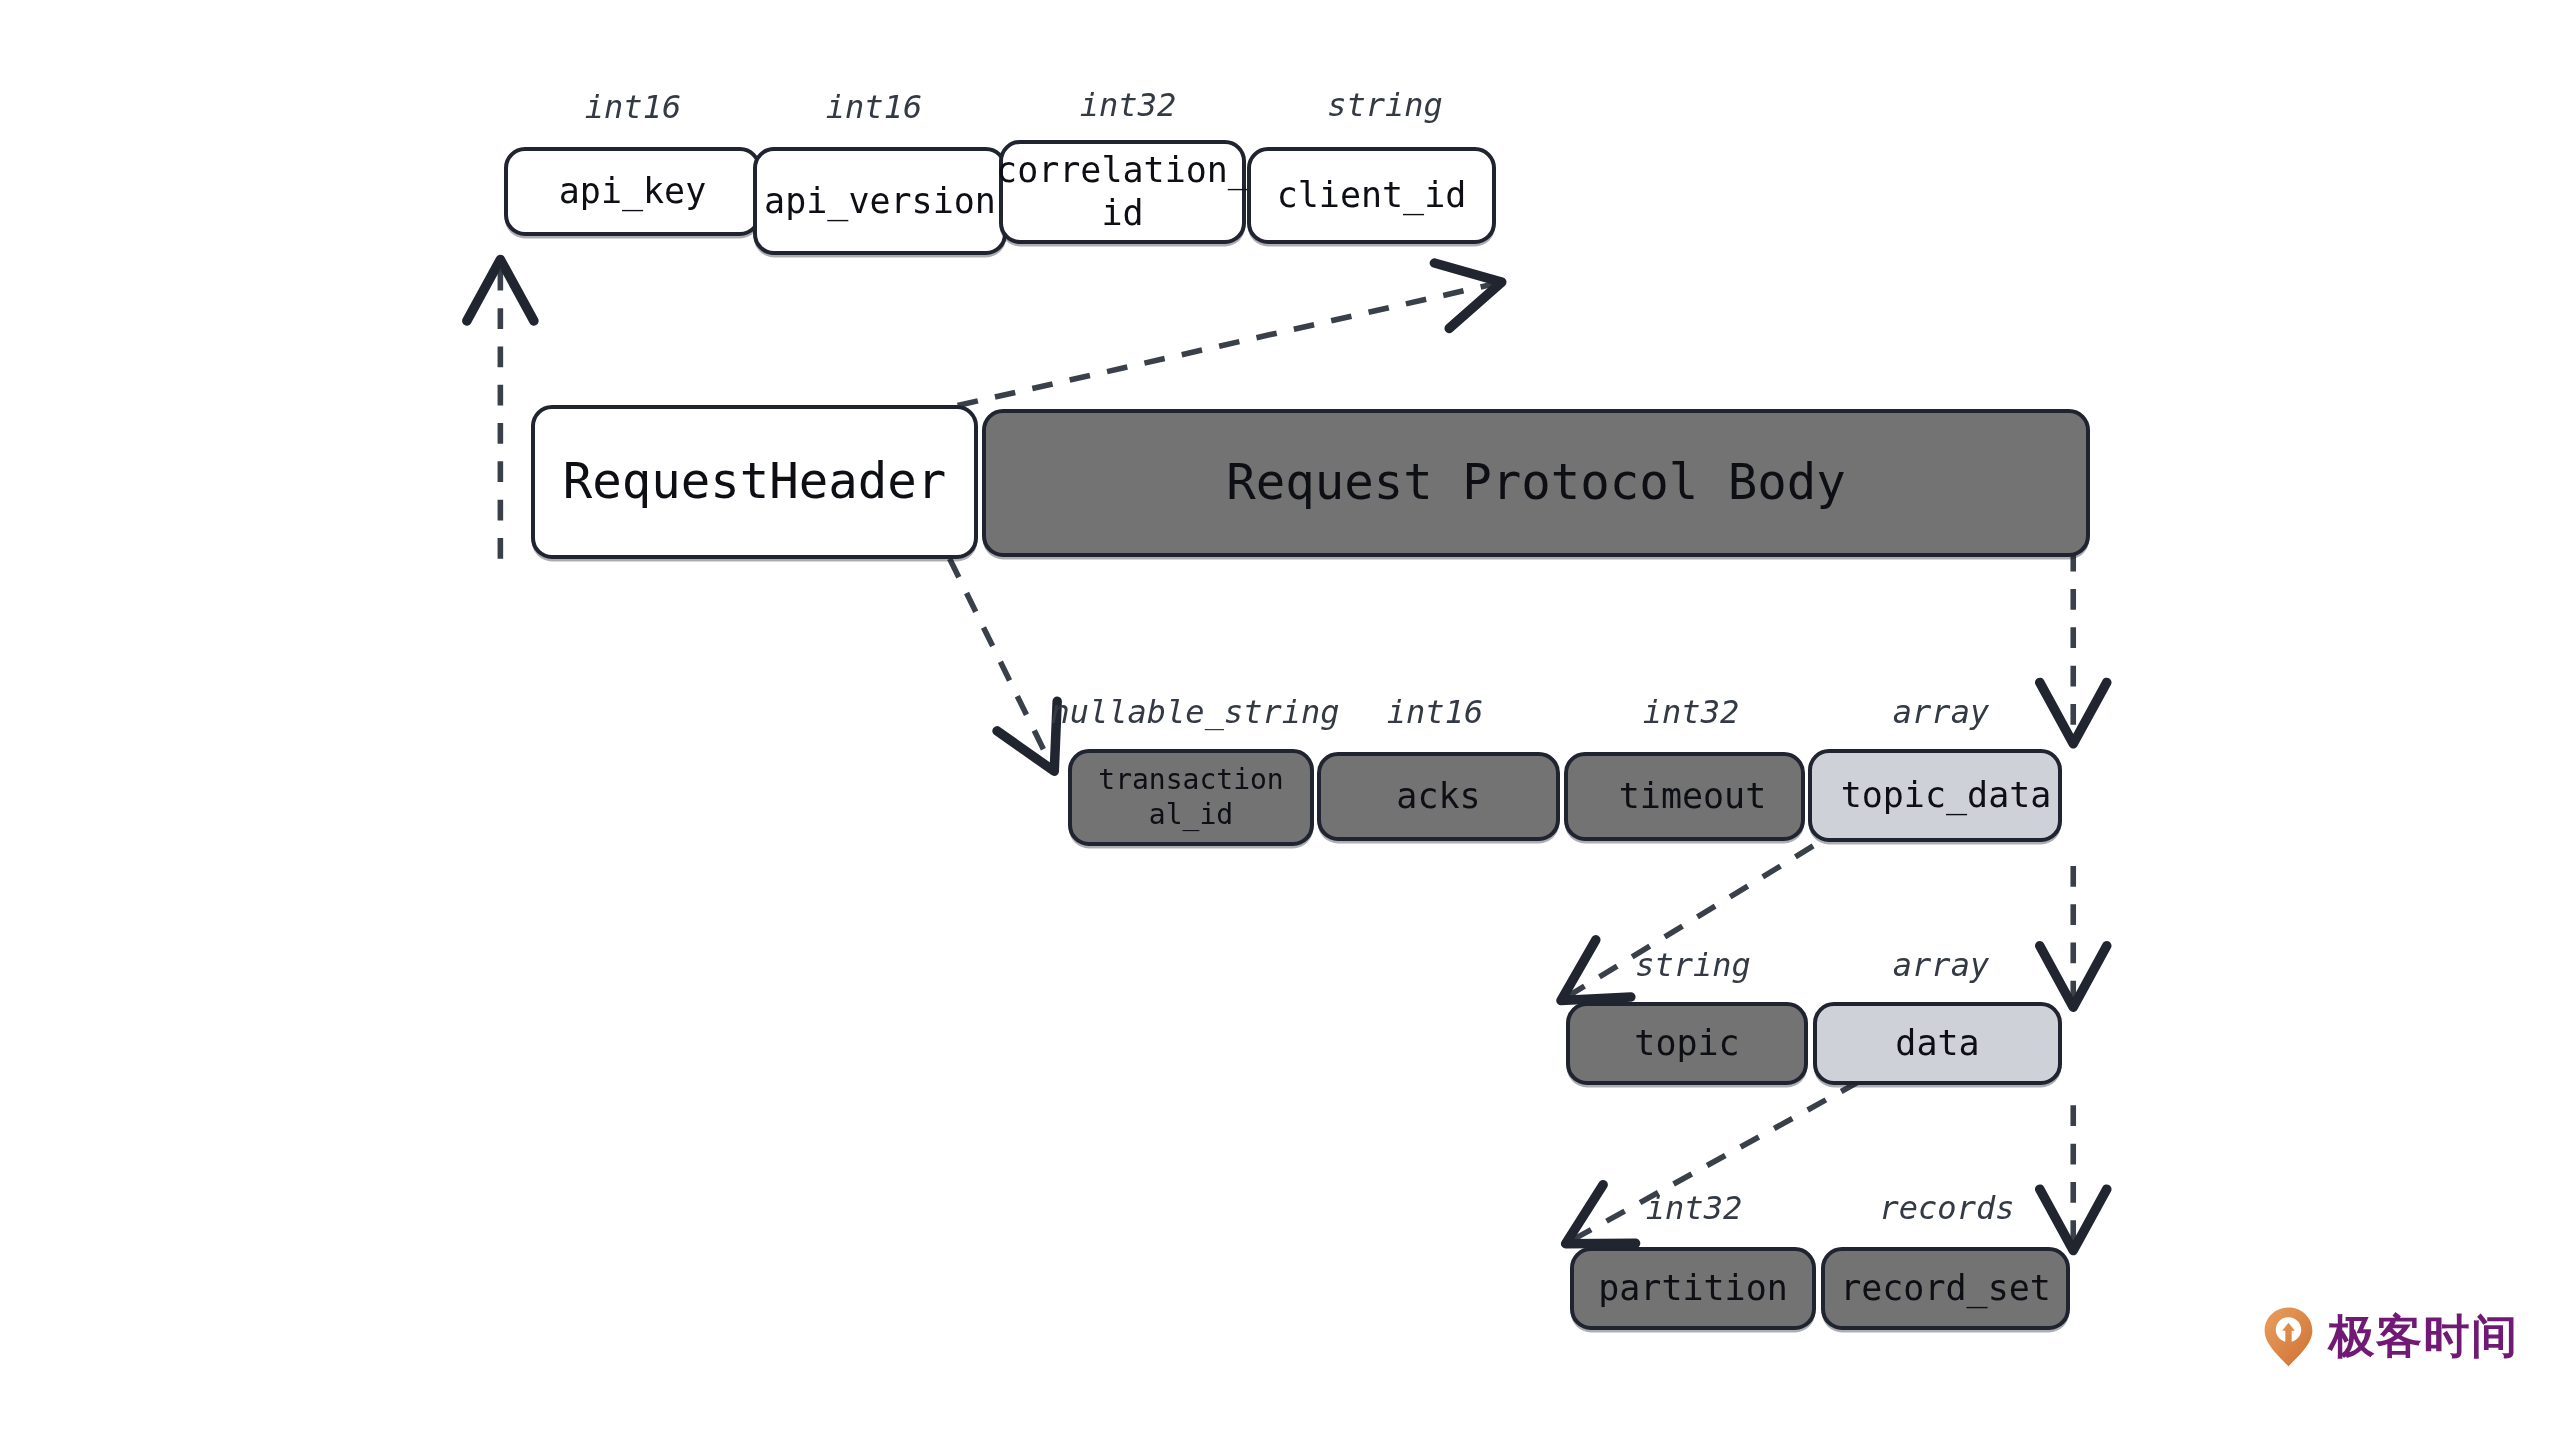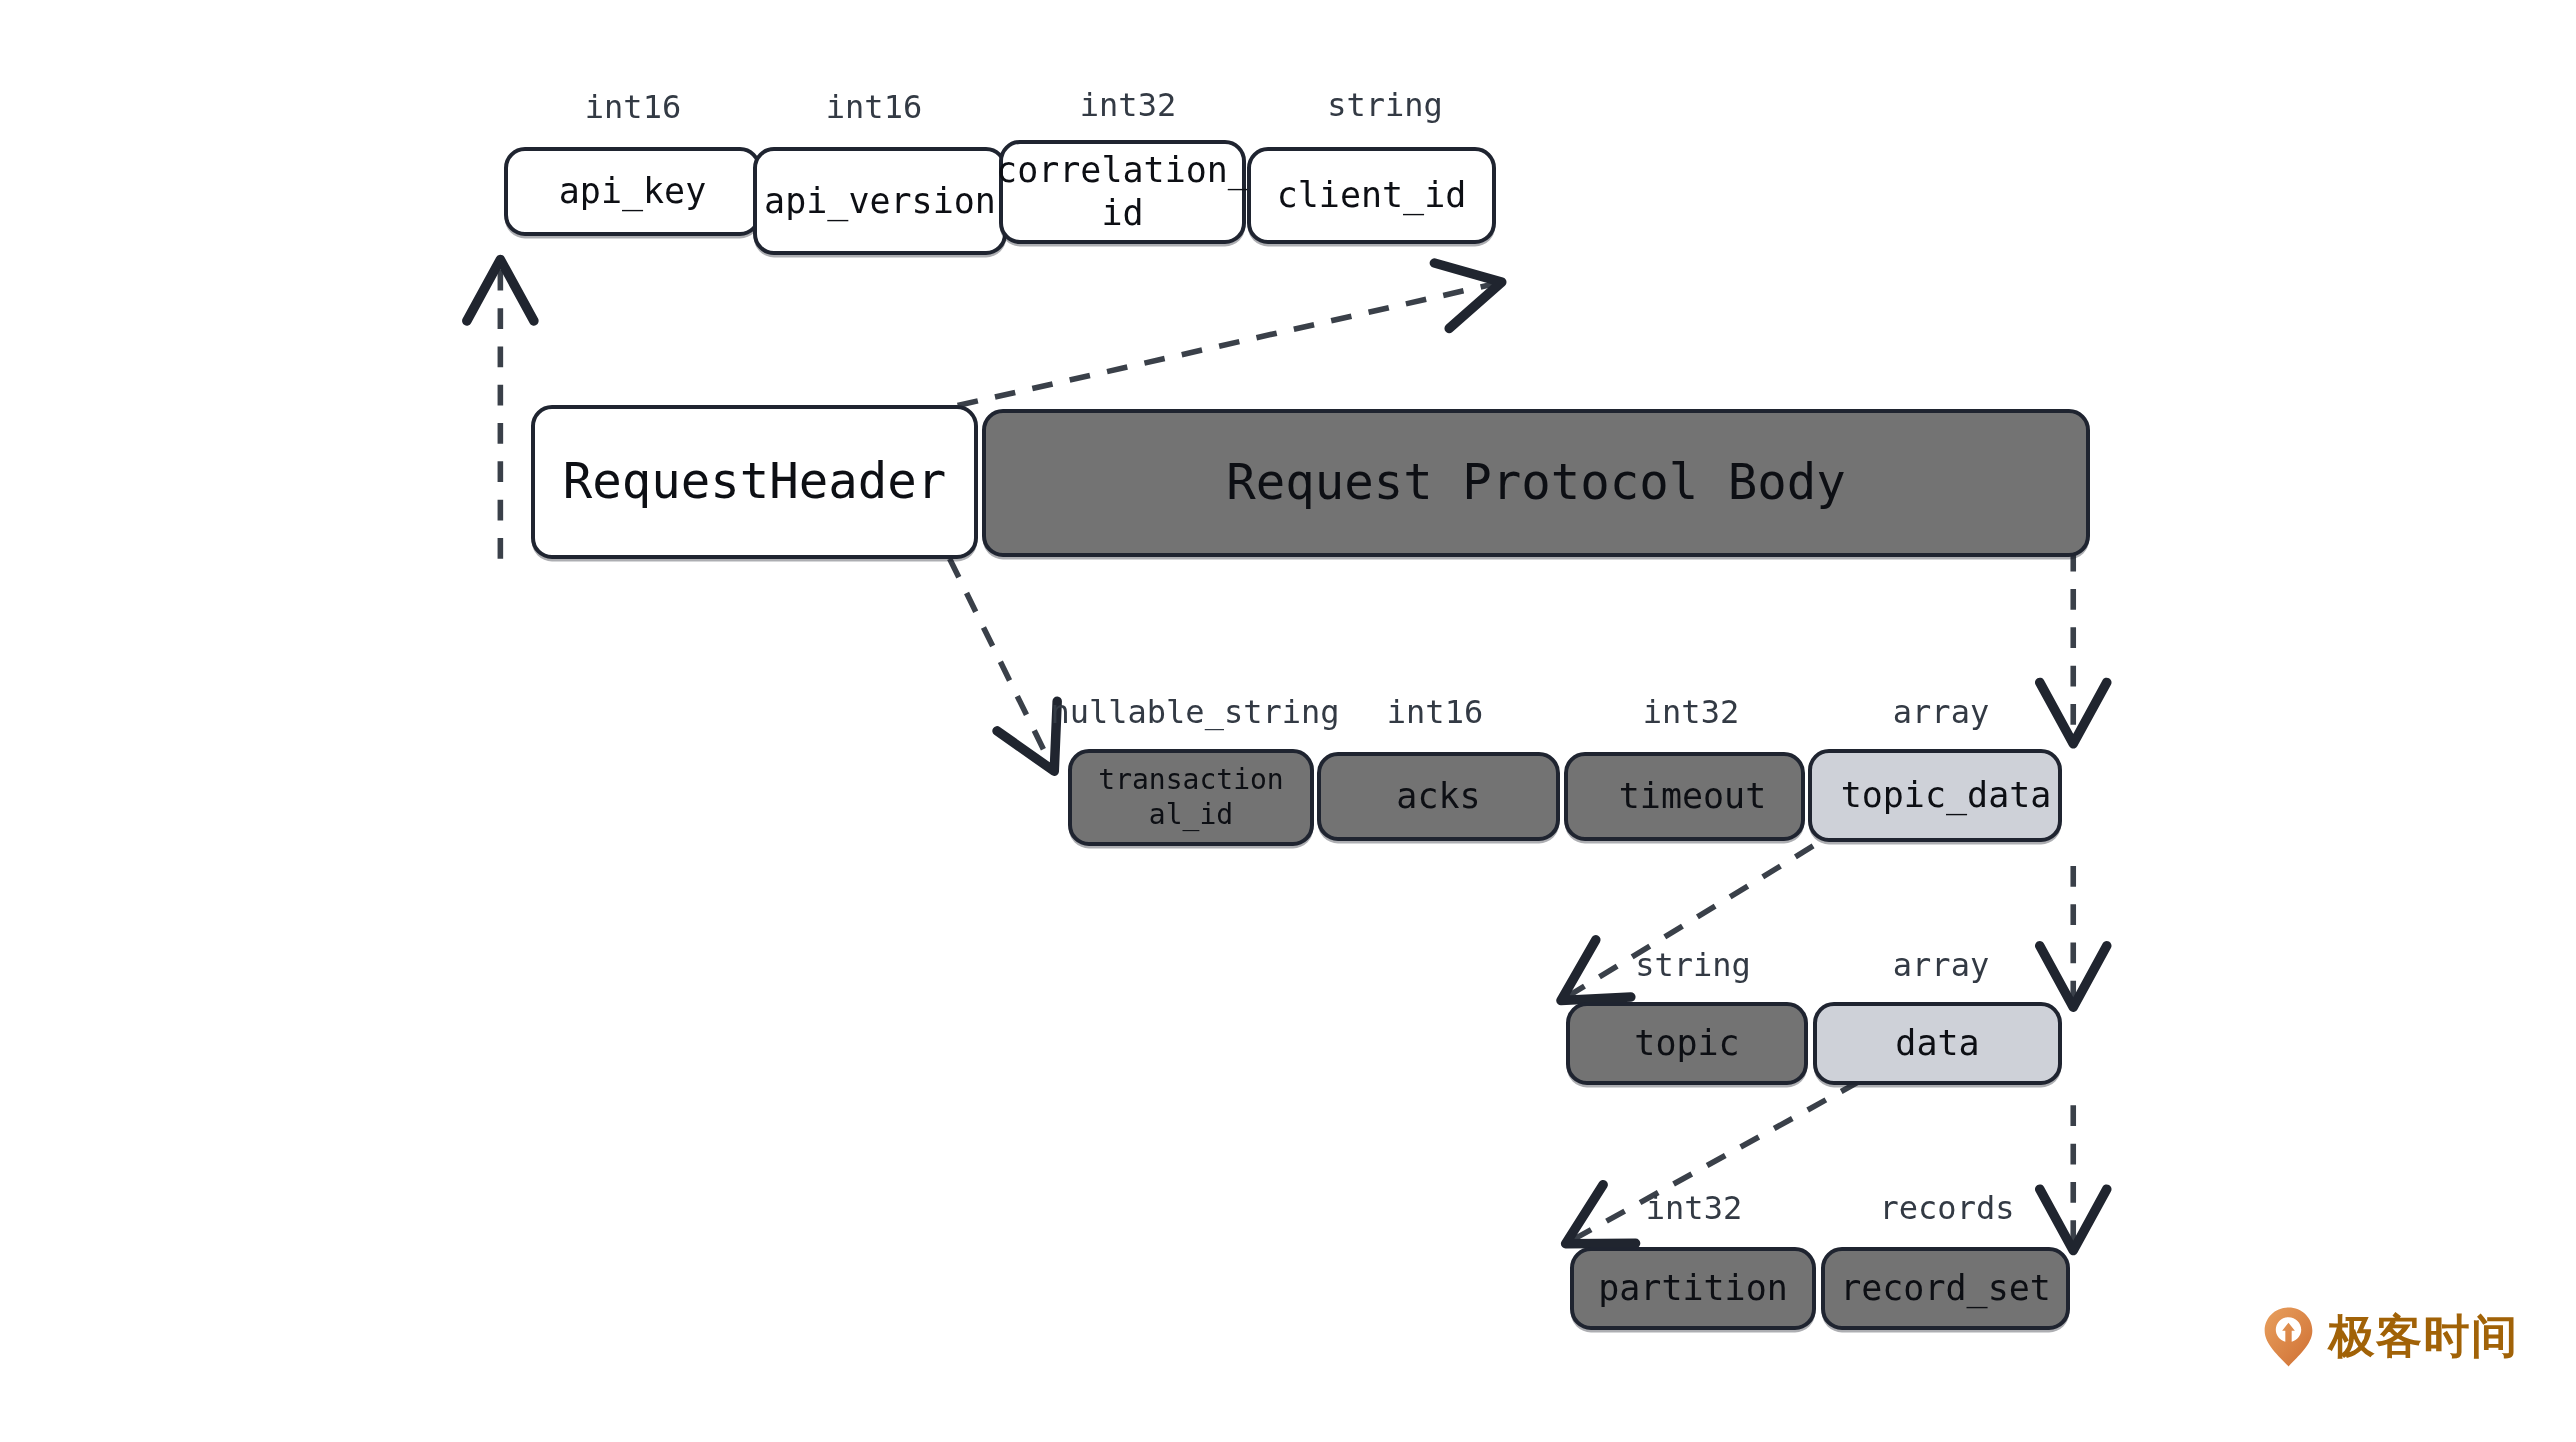--- a/index.html
+++ b/index.html
@@ -57,41 +57,42 @@
   .node.xl   { font-size: 49px; margin-left: 28px; }
 
   
   .caption {
     position: absolute;
     font-size: 32px;
     color: #333a44;
     text-align: center;
     white-space: nowrap;
     transform: translateX(-50%);
+    font-style: italic;
   }
 
   
   #watermark {
     position: absolute;
     left: 2263px;
     top: 1306px;
     display: flex;
     align-items: center;
     gap: 14.4px;
   }
   #watermark .wm-logo {
     width: 51px;
     height: 62px;
     position: relative;
   }
   #watermark .wm-text {
     font-family: "DejaVu Sans", "Liberation Sans", sans-serif;
     font-size: 46px;
     font-weight: bold;
-    color: #a16207;
+    color: #701a75;
     letter-spacing: 1.6px;
     white-space: nowrap;
   }
 </style>
 </head>
 <body>
 
 <div id="canvas">
 
   <svg id="arrows" viewBox="0 0 3228 1808" width="2576" height="1443">

